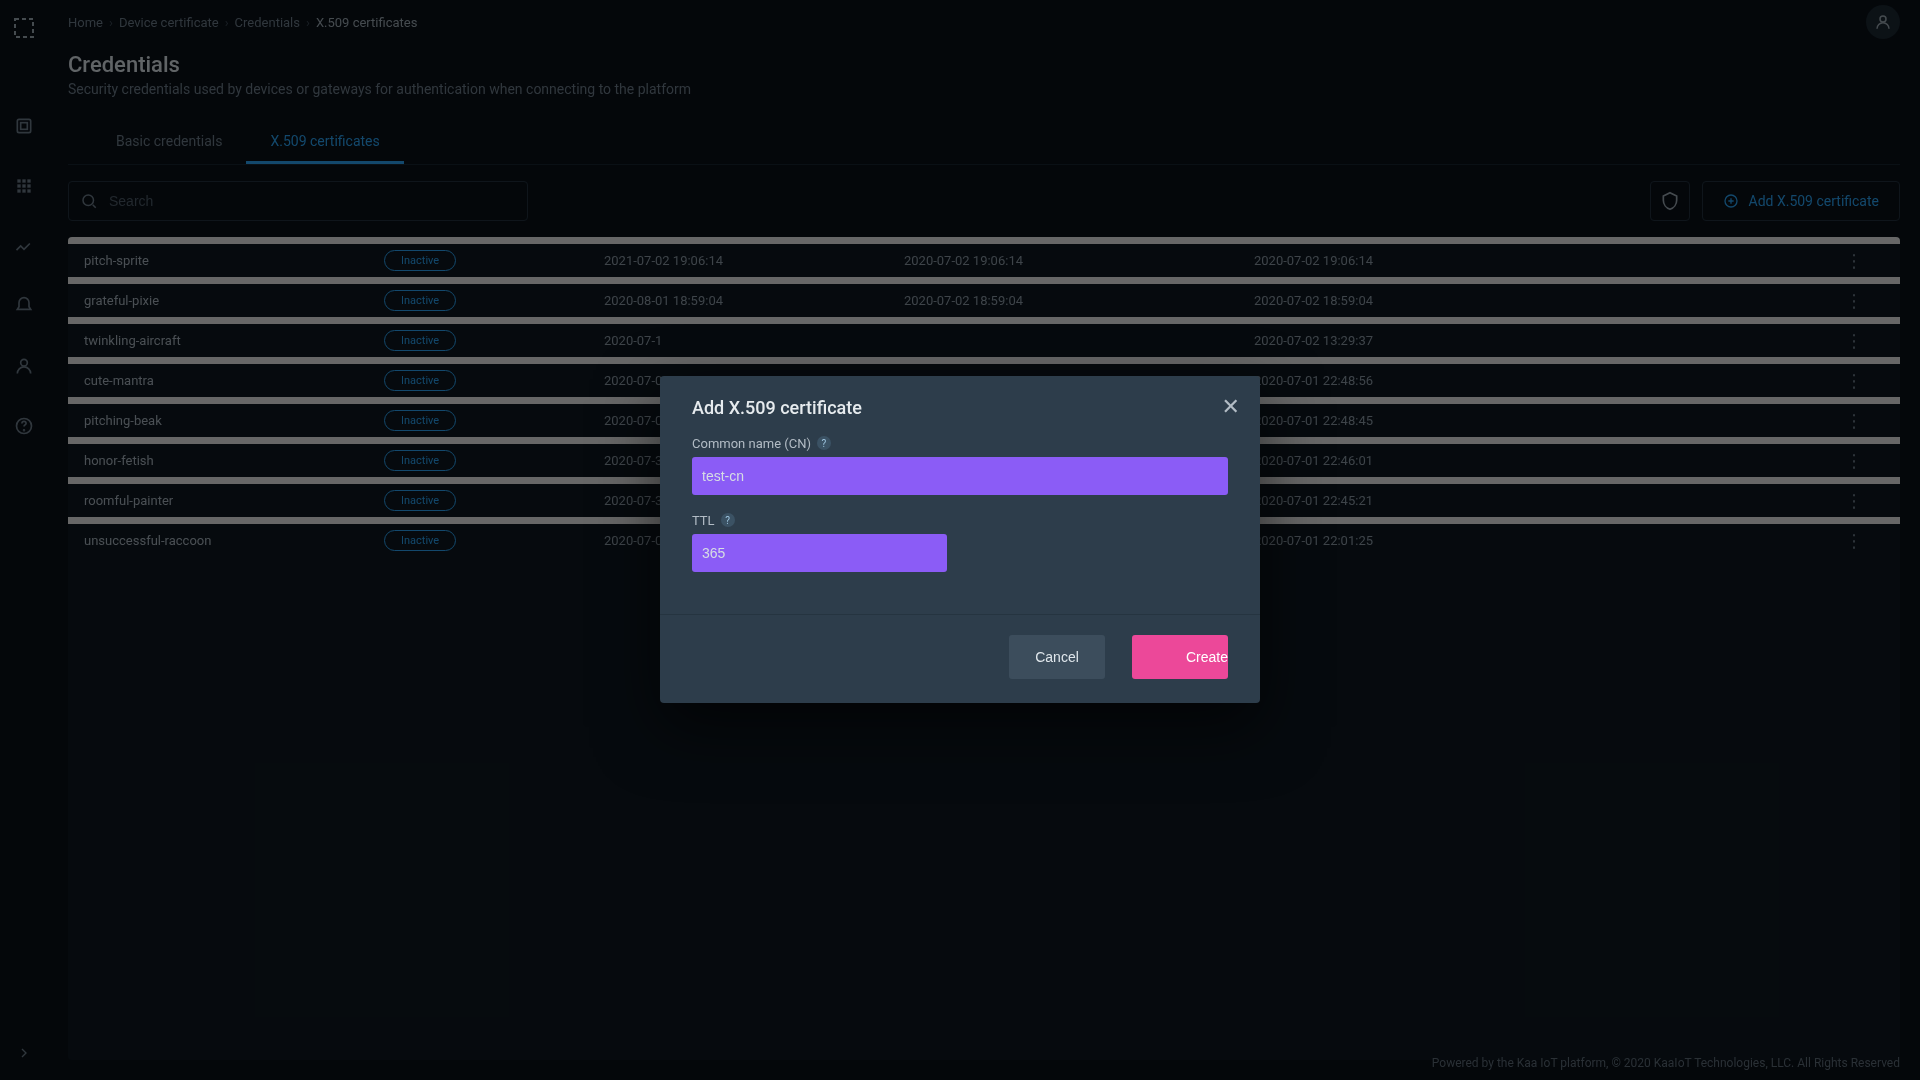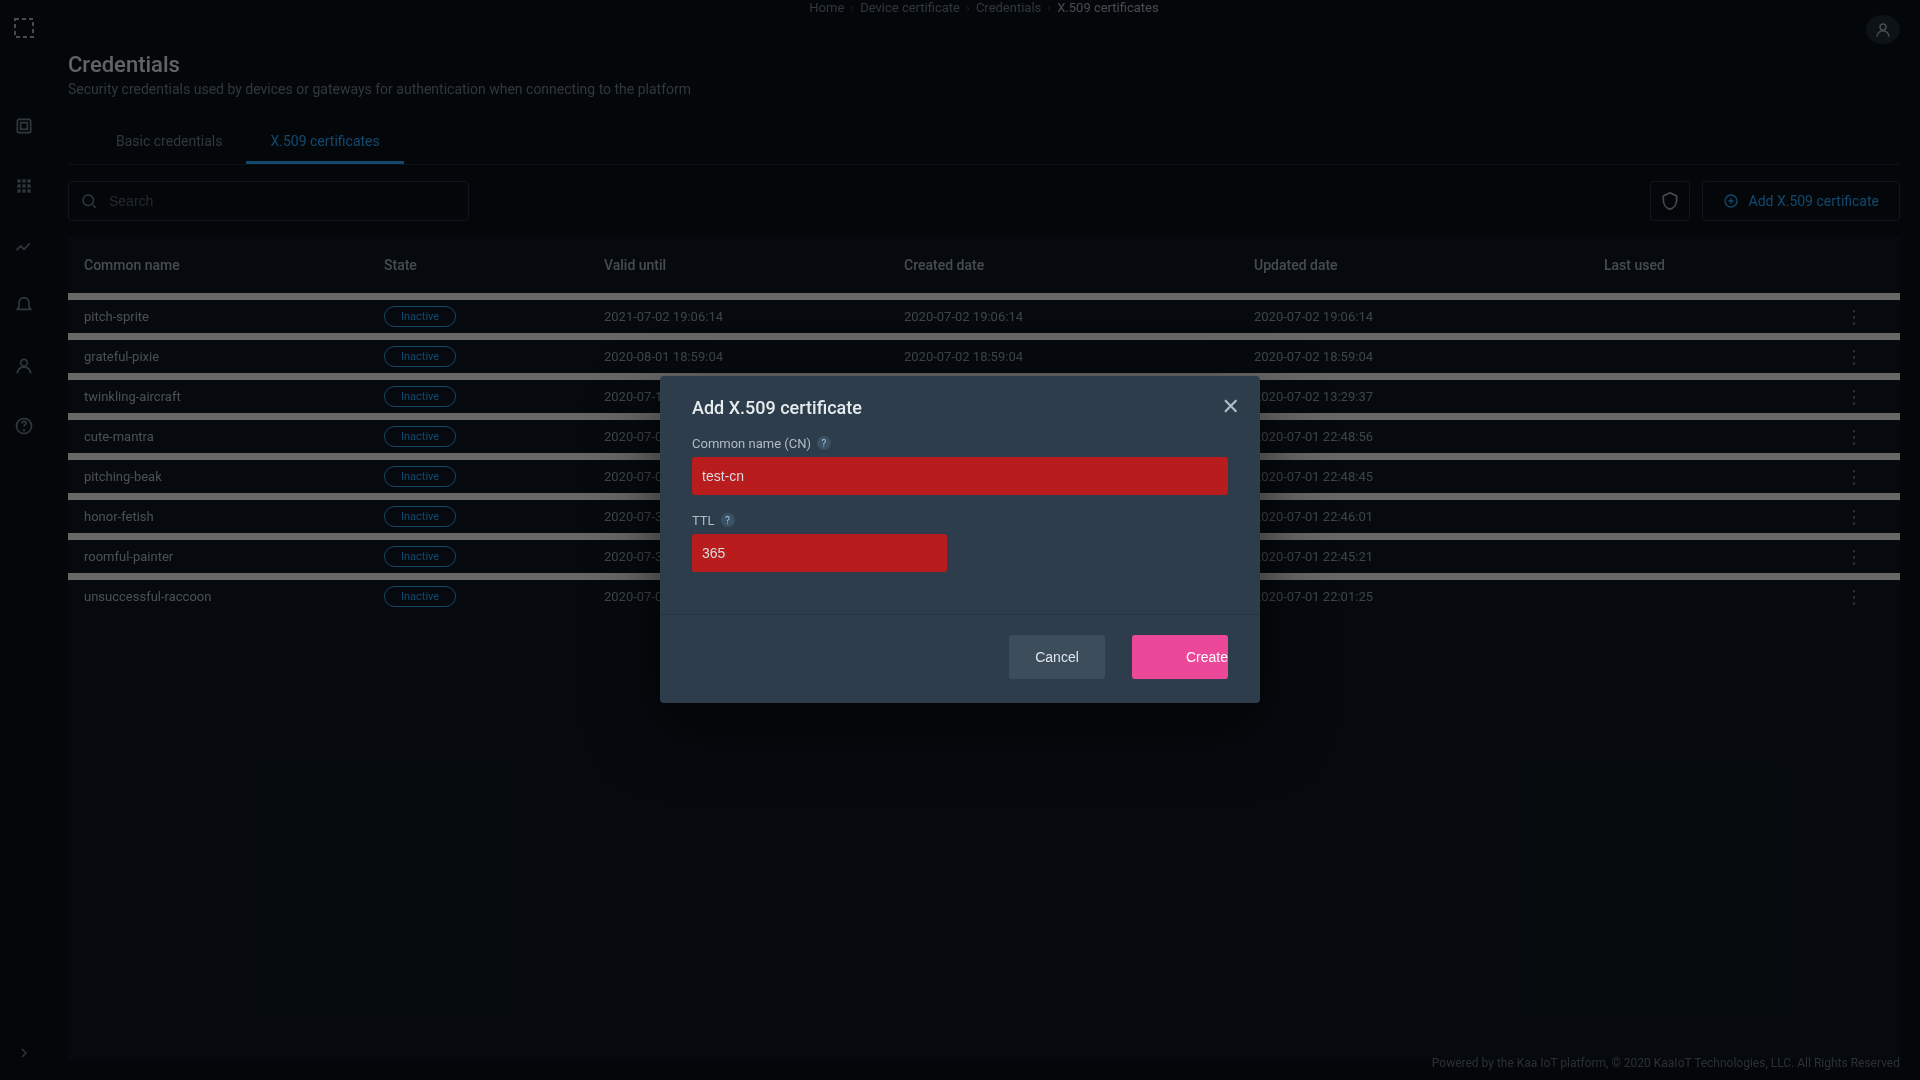--- a/index.html
+++ b/index.html
@@ -7,36 +7,36 @@
 
 
 .rail { position:absolute; left:0; top:0; width:48px; height:100%; background:#0a1018; display:flex; flex-direction:column; align-items:center; padding-top:16px; }
 .rail .logo { width:24px; height:24px; margin-bottom:56px; }
 .rail .ico { width:20px; height:20px; margin:20px 0; color:#6b7a87; cursor:pointer; }
 .rail .collapse { position:absolute; bottom:12px; left:0; width:48px; height:30px; display:flex; align-items:center; justify-content:center; color:#6b7a87; }
 
 
 .main { position:absolute; left:48px; top:0; right:0; bottom:0; display:flex; flex-direction:column; }
 
-.topbar { height:44px; display:flex; align-items:center; padding:0 20px;flex-direction:column; }
+.topbar { height:44px; display:flex; align-items:center; padding:0 20px; }
 .crumbs { display:flex; align-items:center; font-size:13px; color:#6b7a87; gap:6px; }
 .crumbs .sep { color:#3a4753; }
 .crumbs .cur { color:#9aa7b0; }
 .avatar { margin-left:auto; width:34px; height:34px; border-radius:50%; background:#1b2832; display:flex; align-items:center; justify-content:center; color:#9aa7b0; }
 
 .page { flex:1; padding:8px 20px 20px 20px; display:flex; flex-direction:column; min-height:0; }
 .pagehead h1 { font-size:22px; font-weight:500; color:#d6dde3; margin-bottom:4px; }
 .pagehead p { font-size:14px; color:#6b7a87; }
 
 .tabs { display:flex; border-bottom:1px solid #182430; margin-top:24px; padding-left:24px; }
 .tab { padding:12px 24px; font-size:14px; color:#6b7a87; cursor:pointer; border-bottom:3px solid transparent; }
 .tab.active { color:#2aa0ef; border-bottom-color:#2aa0ef; }
 
 .toolbar { display:flex; align-items:center; gap:12px; padding:16px 0; }
-.search { position:relative; width:401px; }
+.search { position:relative; width:460px; }
 .search input { width:100%; height:40px; background:transparent; border:1px solid #22303c; border-radius:4px; padding:0 12px 0 40px; color:#c5ced6; font-size:14px; outline:none; }
 .search input::placeholder { color:#4c5a66; }
 .search .sico { position:absolute; left:12px; top:11px; width:18px; height:18px; color:#6b7a87; }
 .spacer { flex:1; }
 .shieldbtn { width:40px; height:40px; border:1px solid #22303c; border-radius:4px; display:flex; align-items:center; justify-content:center; color:#9aa7b0; cursor:pointer; }
 .addbtn { height:40px; border:1px solid #22303c; border-radius:4px; padding:0 20px; display:flex; align-items:center; gap:10px; color:#2aa0ef; font-size:14px; cursor:pointer; }
 
 .table { flex:1; background:#0e1820; border-radius:4px; overflow:hidden; }
 .thead, .trow { display:grid; grid-template-columns: 300px 220px 300px 350px 350px 1fr 60px; align-items:center; padding:0 16px; }
 .thead { height:56px; font-size:14px; color:#9aa7b0; font-weight:500; }
@@ -51,21 +51,21 @@
 
 .overlay { position:absolute; inset:0; background:rgba(0,0,0,0.55); display:flex; align-items:flex-start; justify-content:center; padding-top:376px; }
 .modal { width:600px; background:#2d3d4b; border-radius:4px; box-shadow:0 24px 64px rgba(0,0,0,0.6); padding:0; }
 .modal-h { display:flex; align-items:center; padding:20px 20px 14px 32px; }
 .modal-h h2 { font-size:18px; font-weight:500; color:#e6ebee; }
 .modal-h .x { margin-left:auto; color:#b2bcc5; font-size:22px; cursor:pointer; line-height:1; }
 .modal-b { padding:4px 32px 24px 32px; }
 .fld { margin-bottom:18px; }
 .fld label { display:flex; gap:6px; font-size:13px; color:#b2bcc5; margin-bottom:6px; }
 .help { width:14px; height:14px; border-radius:50%; background:#3b5264; color:#9fc6e0; font-size:10px; display:inline-flex; align-items:center; justify-content:center; }
-.fld input, .fld select { width:100%; height:38px; background:#b91c1c; border:none; border-radius:3px; padding:0 10px; color:#d6dde3; font-size:14px; outline:none; }
+.fld input, .fld select { width:100%; height:38px; background:#8b5cf6; border:none; border-radius:3px; padding:0 10px; color:#d6dde3; font-size:14px; outline:none; }
 .ttl-row { display:flex; gap:16px; }
 .ttl-row input { width:255px; }
 .sel-wrap { position:relative; flex:1; }
 .sel-wrap select { appearance:none; padding-right:30px; }
 .sel-wrap .caret { position:absolute; right:10px; top:14px; width:0; height:0; border-left:5px solid transparent; border-right:5px solid transparent; border-top:5px solid #9aa7b0; pointer-events:none; }
 .modal-f { display:flex; justify-content:flex-end; gap:27px; padding:20px 32px 24px; border-top:1px solid #253440; }
 .btn { min-width:96px; height:44px; border:none; border-radius:3px; font-size:14px; cursor:pointer; }
 .btn.sec { background:#3c4d5c; color:#dfe6eb; }
 .btn.pri { background:#ec4899; color:#fff;text-align:right; }
 </style>
@@ -162,29 +162,20 @@
       <div class="addbtn">
         <svg width="16" height="16" viewBox="0 0 24 24" fill="none" stroke="currentColor" stroke-width="2">
             <circle cx="12" cy="12" r="9"></circle>
             <path d="M12 8v8M8 12h8"></path>
           </svg>
         <span>Add X.509 certificate</span>
       </div>
     </div>
 
     <div class="table">
-      <div class="thead">
-        <div>Common name</div>
-        <div>State</div>
-        <div>Valid until</div>
-        <div>Created date</div>
-        <div>Updated date</div>
-        <div>Last used</div>
-        <div></div>
-      </div>
       <div id="tbody">
           <div class="trow">
             <div class="name">pitch-sprite</div>
             <div><span class="badge">Inactive</span></div>
             <div>2021-07-02 19:06:14</div>
             <div>2020-07-02 19:06:14</div>
             <div>2020-07-02 19:06:14</div>
             <div class="last-col">-</div>
             <div class="more">⋮</div>
           </div>

